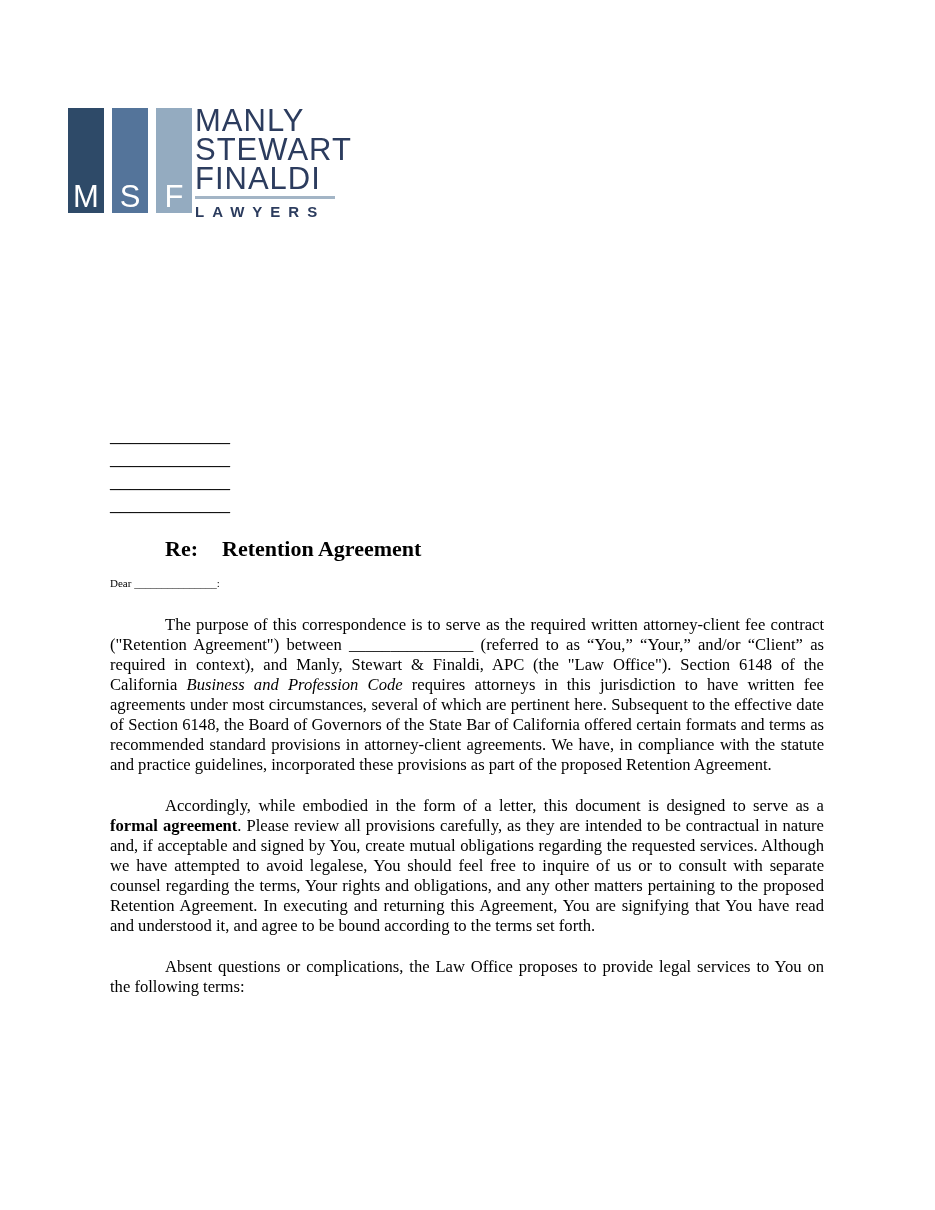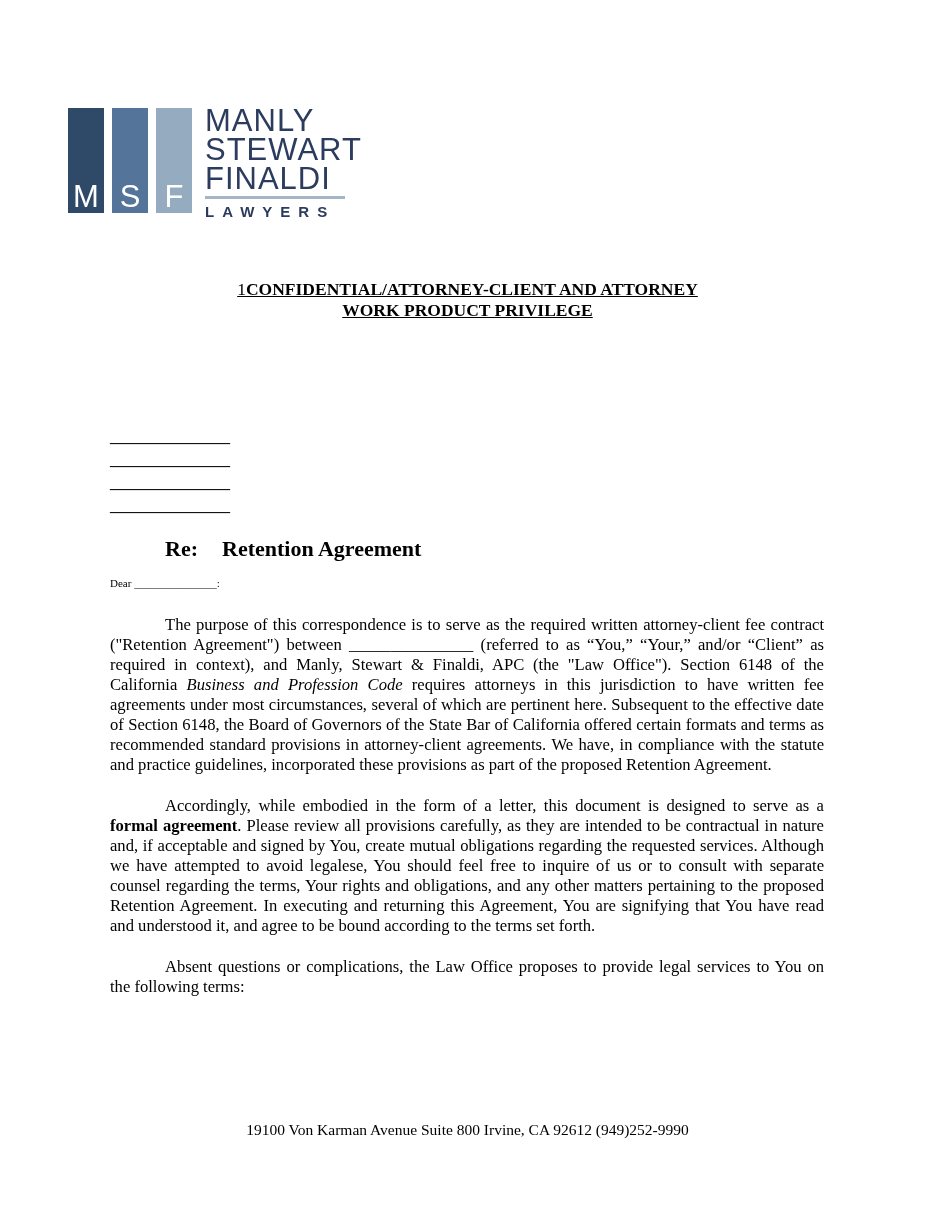--- a/index.html
+++ b/index.html
@@ -17,21 +17,21 @@
   .logo { position: absolute; left: 68px; top: 108px; display: flex; }
   .logo-bars { display: flex; gap: 8px; }
   .logo-bar { width: 36px; height: 105px; position: relative; }
   .bar-letter {
     position: absolute; bottom: 1px; left: 0; width: 100%;
     text-align: center; color: #ffffff;
     font-family: "Liberation Sans", sans-serif;
     font-size: 31px; line-height: 1; font-weight: 400;
   }
   .firm-name {
-    margin-left: 13px; margin-top: -3px;
+    margin-left: 3px; margin-top: -3px;
     font-family: "Liberation Sans", sans-serif;
   }
   .firm-name-line {
     font-size: 31px; line-height: 29px; font-weight: 400;
     letter-spacing: 1px; transform: scaleY(1.04); transform-origin: left top;
   }
   .firm-rule { height: 3px; width: 140px; margin: 4px 0 4px; }
   .firm-tagline { font-size: 15px; letter-spacing: 8px; font-weight: 700; }
 
   
@@ -95,24 +95,20 @@
     </div>
     <div class="firm-name" style="color: rgb(44, 60, 94);">
       <div class="firm-name-line">MANLY</div>
       <div class="firm-name-line">STEWART</div>
       <div class="firm-name-line">FINALDI</div>
       <div class="firm-rule" style="background-color: rgb(163, 181, 198);"></div>
       <div class="firm-tagline">LAWYERS</div>
     </div>
   </div>
 
-  <div class="title">
-    <div class="title-line1"><span>1</span><span class="title-main">CONFIDENTIAL/ATTORNEY-CLIENT AND ATTORNEY</span></div>
-    <div class="title-line2-wrap"><span class="title-line2">WORK PRODUCT PRIVILEGE</span></div>
-  </div>
 
 
   <div class="address-blanks">
     <div>____________</div>
     <div>____________</div>
     <div>____________</div>
     <div>____________</div>
   </div>
 
   <div class="re-line">
@@ -122,15 +118,14 @@
   <div class="salutation">
     <span>Dear </span><span>_______________</span><span>:</span>
   </div>
 
   <div class="letter-body">
     <p><span>The purpose of this correspondence is to serve as the required written attorney-client fee contract ("Retention Agreement") between _______________ (referred to as “You,” “Your,” and/or “Client” as required in context), and Manly, Stewart &amp; Finaldi, APC (the "Law Office"). Section 6148 of the California </span><span class="seg-italic">Business and Profession Code</span><span> requires attorneys in this jurisdiction to have written fee agreements under most circumstances, several of which are pertinent here. Subsequent to the effective date of Section 6148, the Board of Governors of the State Bar of California offered certain formats and terms as recommended standard provisions in attorney-client agreements. We have, in compliance with the statute and practice guidelines, incorporated these provisions as part of the proposed Retention Agreement.</span></p>
     <p><span>Accordingly, while embodied in the form of a letter, this document is designed to serve as a </span><span class="seg-bold">formal agreement</span><span>. Please review all provisions carefully, as they are intended to be contractual in nature and, if acceptable and signed by You, create mutual obligations regarding the requested services. Although we have attempted to avoid legalese, You should feel free to inquire of us or to consult with separate counsel regarding the terms, Your rights and obligations, and any other matters pertaining to the proposed Retention Agreement. In executing and returning this Agreement, You are signifying that You have read and understood it, and agree to be bound according to the terms set forth.</span></p>
     <p>Absent questions or complications, the Law Office proposes to provide legal services to You on the following terms:</p>
   </div>
 
-  <div class="footer">19100 Von Karman Avenue Suite 800 Irvine, CA 92612 (949)252-9990</div>
 
 </div>
 
 </body></html>

